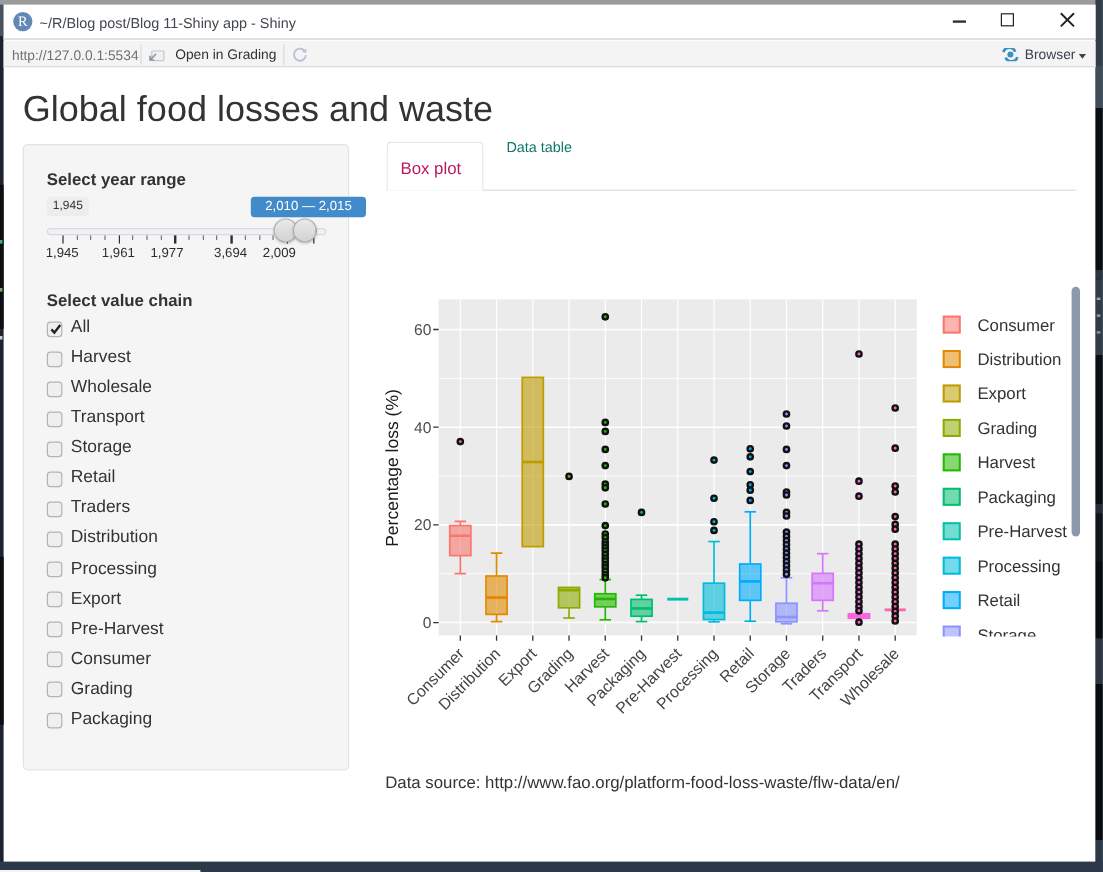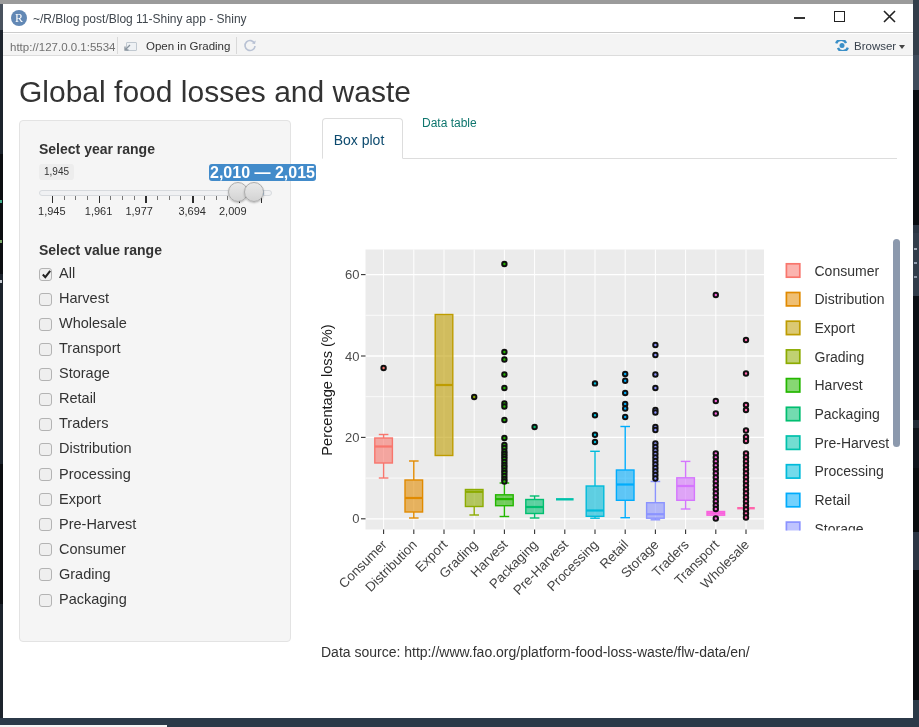--- a/index.html
+++ b/index.html
@@ -64,21 +64,21 @@
   <circle cx="8" cy="5.5" r="2.5" fill="#3a8fc7"></circle>
 </svg>
 <div class="abs" style="left:854px;top:40px;font-size:11.5px;color:#39424d">Browser</div>
 <div class="abs" style="left:899px;top:45px;width:0;height:0;border-left:3.5px solid transparent;border-right:3.5px solid transparent;border-top:4px solid #444"></div>
 
 <div class="abs" style="left:19px;top:75px;font-size:30px;color:#333">Global food losses and waste</div>
 
 <div class="abs" style="left:19px;top:120px;width:272px;height:522px;background:#f5f5f5;border:1px solid #e3e3e3;border-radius:4px"></div>
 <div class="abs" style="left:39px;top:141px;font-size:14px;font-weight:bold;color:#333">Select year range</div>
 <div class="abs" style="left:39px;top:164px;height:16px;background:#ededed;border-radius:3px;font-size:10px;color:#333;line-height:16px;padding:0 5px">1,945</div>
-<div class="abs" style="left:209px;top:163.5px;height:17px;background:#428bca;border-radius:3px;font-size:16px;font-weight:bold;color:#fff;line-height:17px;padding:0 1px">2,010&nbsp;—&nbsp;2,015</div>
+<div class="abs" style="left:209px;top:163.5px;height:17px;background:#428bca;border-radius:3px;font-size:11px;font-weight:normal;color:#fff;line-height:17px;padding:0 12px">2,010&nbsp;—&nbsp;2,015</div>
 <div class="abs" style="left:20px;top:160px;width:252px;height:70px;z-index:3">
   <div style="position:absolute;left:19px;top:29.5px;width:233px;height:6.5px;background:#f0f1f3;border:1px solid #d7dade;border-radius:4px"></div>
   <div style="position:absolute;left:218px;top:29px;width:26px;height:7px;background:#428bca;border-radius:4px"></div>
   <div style="position:absolute;left:208px;top:22px;width:20px;height:20px;border-radius:50%;background:linear-gradient(#e9e9e9,#d3d3d3);border:1px solid #adadad;box-shadow:0 1px 2px rgba(0,0,0,0.25)"></div>
   <div style="position:absolute;left:224px;top:22px;width:20px;height:20px;border-radius:50%;background:linear-gradient(#e9e9e9,#d3d3d3);border:1px solid #adadad;box-shadow:0 1px 2px rgba(0,0,0,0.25)"></div>
 </div>
 <div class="abs" style="left:0;top:0;width:300px;height:240px">
 <div style="position:absolute;left:51.8px;top:195.5px;width:1.6px;height:7.5px;background:#2e2e2e"></div>
 <div style="position:absolute;left:63.5px;top:195.5px;width:1px;height:4.5px;background:#777"></div>
 <div style="position:absolute;left:75.2px;top:195.5px;width:1px;height:4.5px;background:#777"></div>
@@ -97,21 +97,21 @@
 <div style="position:absolute;left:227.1px;top:195.5px;width:1px;height:4.5px;background:#777"></div>
 <div style="position:absolute;left:238.8px;top:195.5px;width:1.6px;height:7.5px;background:#2e2e2e"></div>
 <div style="position:absolute;left:250.5px;top:195.5px;width:1px;height:4.5px;background:#777"></div>
 <div style="position:absolute;left:260.9px;top:195.5px;width:1.6px;height:7.5px;background:#2e2e2e"></div>
 <div style="position:absolute;left:31.8px;top:205px;width:40px;text-align:center;font-size:11px;color:#2e2e2e">1,945</div>
 <div style="position:absolute;left:78.6px;top:205px;width:40px;text-align:center;font-size:11px;color:#2e2e2e">1,961</div>
 <div style="position:absolute;left:125.4px;top:205px;width:40px;text-align:left;font-size:11px;color:#2e2e2e">1,977</div>
 <div style="position:absolute;left:172.2px;top:205px;width:40px;text-align:center;font-size:11px;color:#2e2e2e">3,694</div>
 <div style="position:absolute;left:219.0px;top:205px;width:40px;text-align:left;font-size:11px;color:#2e2e2e">2,009</div>
 </div>
-<div class="abs" style="left:39px;top:242px;font-size:14px;font-weight:bold;color:#333">Select value range</div>
+<div class="abs" style="left:39px;top:242px;font-size:14px;font-weight:bold;color:#333">Select value chain</div>
 <style>
 .cbx { position:absolute; left:39px; width:13px; height:13px; background:#efefef; border:1px solid #b3b3b3; border-radius:3px; }
 .cblab { position:absolute; left:59px; font-size:14.5px; color:#333; }
 </style>
 <div class="cbx" style="top:267.8px">
     <svg width="11" height="11" viewBox="0 0 11 11" style="position:absolute;left:1px;top:0px">
       <path d="M1.8 5.5 L4.3 8.2 L9.2 1.8" stroke="#222" stroke-width="2" fill="none"></path>
     </svg>
   </div>
 <div class="cblab" style="top:265.1px">All</div>
@@ -137,21 +137,21 @@
 <div class="cblab" style="top:515.6px">Pre-Harvest</div>
 <div class="cbx" style="top:543.4px"></div>
 <div class="cblab" style="top:540.6px">Consumer</div>
 <div class="cbx" style="top:568.4px"></div>
 <div class="cblab" style="top:565.7px">Grading</div>
 <div class="cbx" style="top:593.5px"></div>
 <div class="cblab" style="top:590.8px">Packaging</div>
 
 <div class="abs" style="left:322px;top:158px;width:575px;height:1px;background:#ddd"></div>
 <div class="abs" style="left:322px;top:118px;width:81px;height:41px;background:#fff;border:1px solid #ddd;border-bottom:1px solid #fff;border-radius:4px 4px 0 0"></div>
-<div class="abs" style="left:322px;top:132px;width:74px;text-align:center;font-size:14px;color:#0c4a6e">Box plot</div>
+<div class="abs" style="left:322px;top:132px;width:74px;text-align:center;font-size:14px;color:#be185d">Box plot</div>
 <div class="abs" style="left:422px;top:116px;font-size:12px;color:#0f766e">Data table</div>
 
 <div class="abs" style="left:318px;top:180px;width:592px;height:492px">
 <svg id="plot" width="592" height="492" viewBox="318 180 592 492" font-family="Liberation Sans, sans-serif">
 <rect x="365.5" y="249.5" width="398.5" height="280.0" fill="#EBEBEB"></rect>
 <line x1="365.5" x2="764.0" y1="478.1" y2="478.1" stroke="#FFFFFF" stroke-width="0.75"></line>
 <line x1="365.5" x2="764.0" y1="396.7" y2="396.7" stroke="#FFFFFF" stroke-width="0.75"></line>
 <line x1="365.5" x2="764.0" y1="315.3" y2="315.3" stroke="#FFFFFF" stroke-width="0.75"></line>
 <line x1="365.5" x2="764.0" y1="518.8" y2="518.8" stroke="#FFFFFF" stroke-width="1.3"></line>
 <line x1="365.5" x2="764.0" y1="437.4" y2="437.4" stroke="#FFFFFF" stroke-width="1.3"></line>

